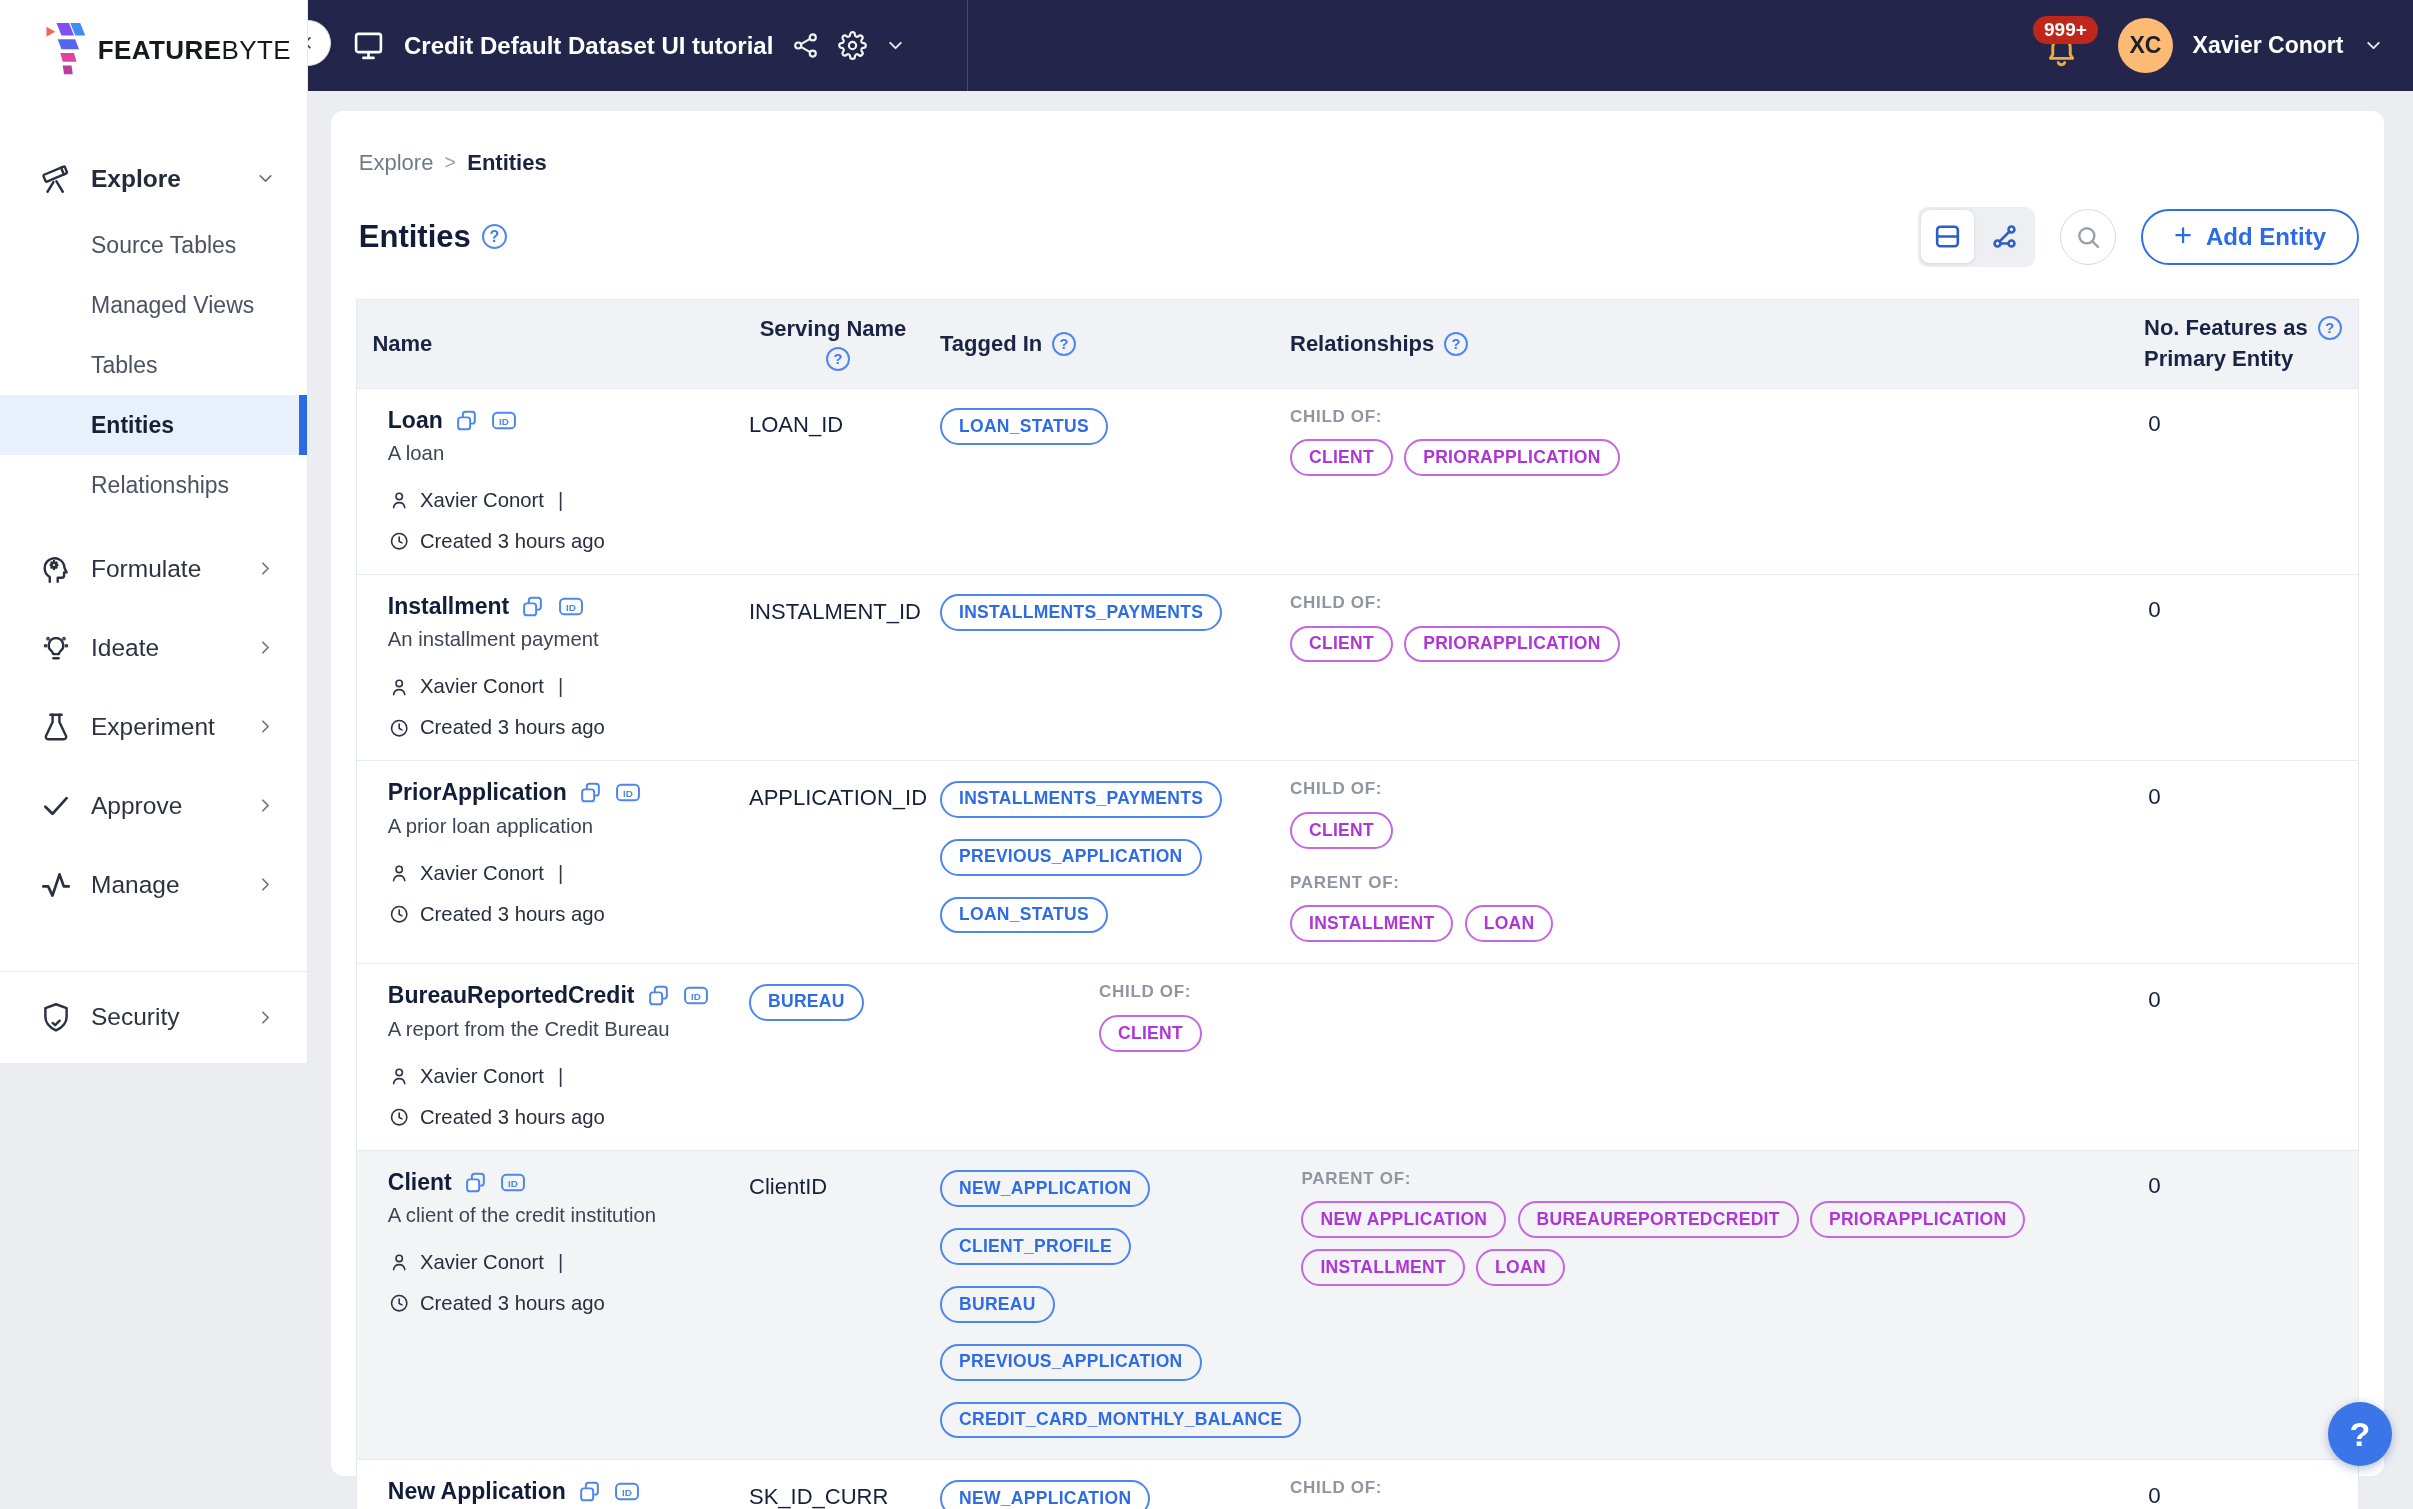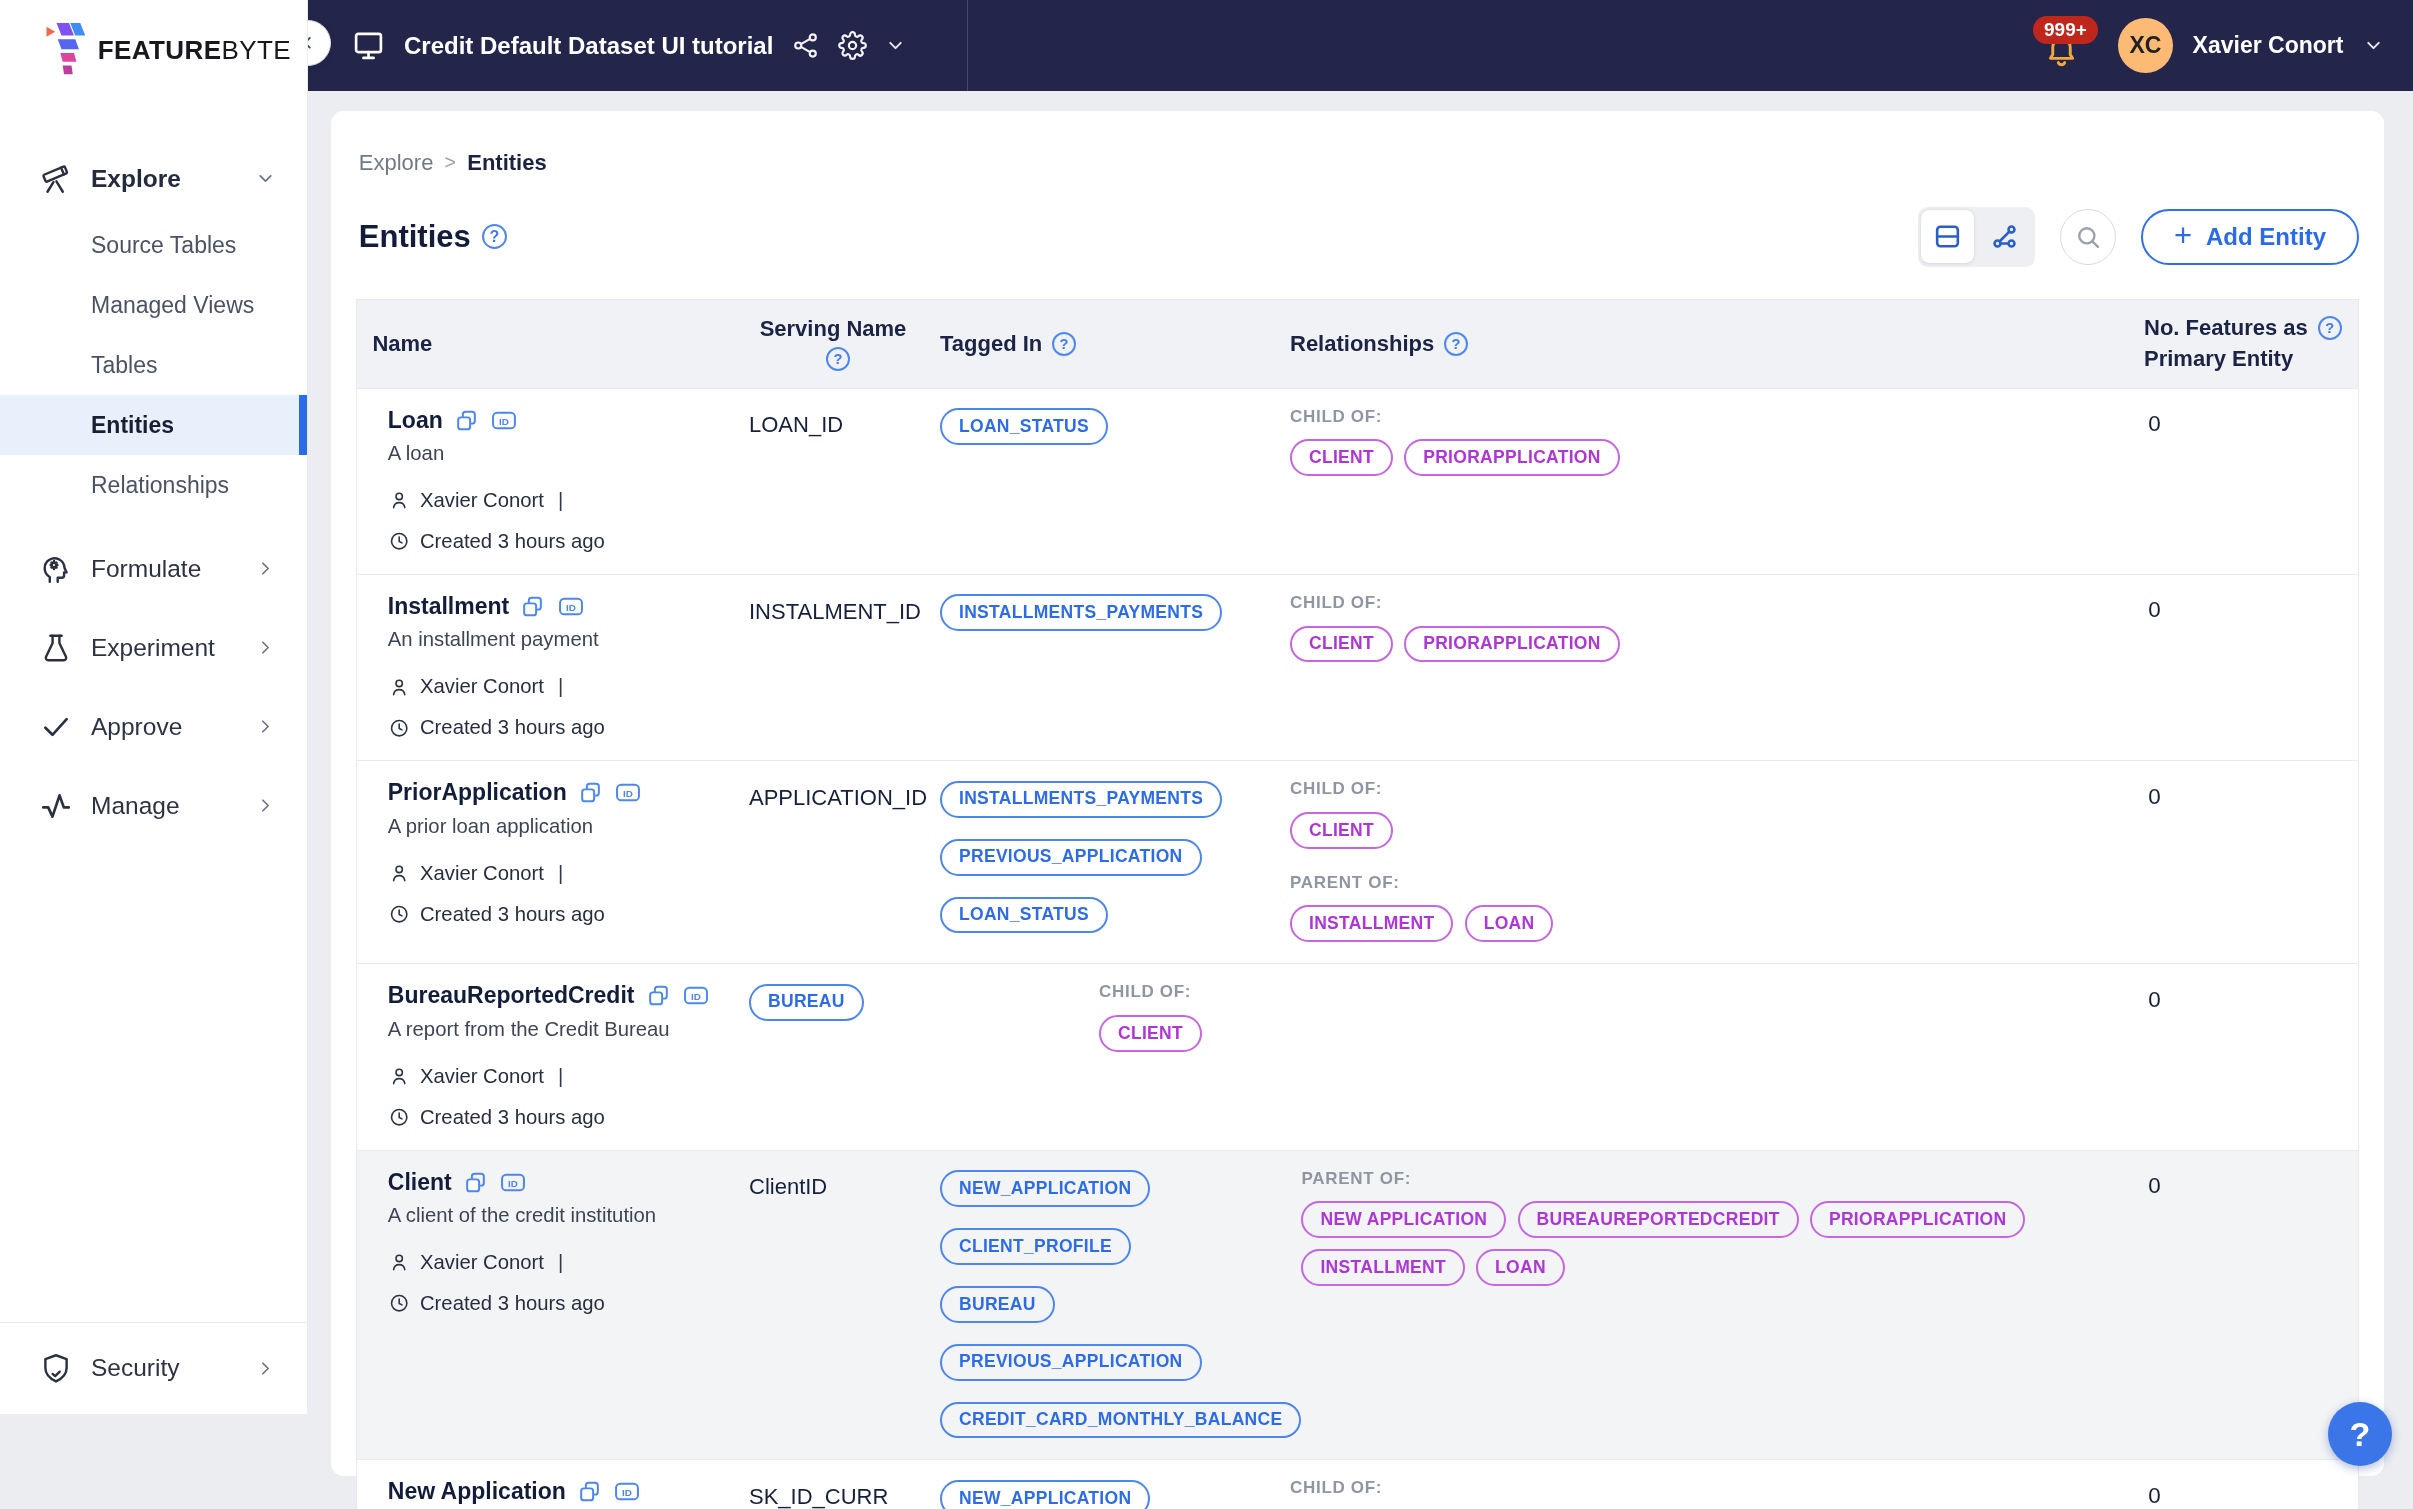--- a/index.html
+++ b/index.html
@@ -5,21 +5,21 @@
   * { box-sizing: border-box; margin: 0; padding: 0; }
   html,body { width:2413px; height:1509px; overflow:hidden; }
   body {
     font-family: "Liberation Sans", "DejaVu Sans", sans-serif;
     background:#ebedf1; color:#16203d; position:relative;
   }
   svg { display:block; }
 
   
   .sidebar {
-    position:absolute; left:0; top:0; width:308px; height:1414px;
+    position:absolute; left:0; top:0; width:308px; height:1063px;
     background:#ffffff; border-right:0.7px solid #e7eaee; z-index:5;
     display:flex; flex-direction:column;
   }
   .logo-row { display:flex; align-items:center; gap:9.8px; padding:18px 0 0 45px; height:83px; }
   .logo-mark { width:43px; height:55px; }
   .logo-text { font-size:26px; letter-spacing:0.4px; color:#17191f; white-space:nowrap; }
   .logo-text b { font-weight:800; }
   .logo-text span.lt2 { font-weight:400; }
 
   .menu { margin-top:59px; }
@@ -193,20 +193,34 @@
     </div>
 
     <div class="menu-group menu-main">
       <div class="menu-item">
         <svg class="mi-icon" viewBox="0 0 24 24" fill="none" stroke="currentColor" stroke-width="1.7" stroke-linecap="round" stroke-linejoin="round">
           <path d="M13.2 21v-2.8h2.9a1.6 1.6 0 0 0 1.6-1.6v-2.2h1.8l-1.5-3.2A7 7 0 1 0 7.6 17.6V21"></path>
           <circle cx="10.6" cy="9.2" r="1.7"></circle>
           <path d="M10.6 6.4v1M10.6 11v1M13 9.2h-1M9.2 9.2h-1M12.4 7.4l-.7.7M9.5 10.3l-.7.7M12.4 11l-.7-.7M9.5 8.1l-.7-.7"></path>
         </svg>
         <span class="mi-label">Formulate</span>
+        <svg class="mi-chev" viewBox="0 0 24 24" fill="none" stroke="currentColor" stroke-width="2" stroke-linecap="round" stroke-linejoin="round">
+            <polyline points="9 6 15 12 9 18"></polyline>
+          </svg>
+      </div>
+      <div class="menu-item">
+        <svg class="mi-icon" viewBox="0 0 24 24" fill="none" stroke="currentColor" stroke-width="1.7" stroke-linecap="round" stroke-linejoin="round">
+          <path d="M12 5a5.1 5.1 0 0 0-3.3 9c.8.7 1.2 1.4 1.3 2.3h4c.1-.9.5-1.6 1.3-2.3A5.1 5.1 0 0 0 12 5z"></path>
+          <path d="M10.2 19.2h3.6"></path>
+          <circle cx="4.6" cy="10.4" r="0.45" fill="currentColor"></circle>
+          <circle cx="19.4" cy="10.4" r="0.45" fill="currentColor"></circle>
+          <circle cx="6.4" cy="5.4" r="0.45" fill="currentColor"></circle>
+          <circle cx="17.6" cy="5.4" r="0.45" fill="currentColor"></circle>
+        </svg>
+        <span class="mi-label">Ideate</span>
         <svg class="mi-chev" viewBox="0 0 24 24" fill="none" stroke="currentColor" stroke-width="2" stroke-linecap="round" stroke-linejoin="round">
             <polyline points="9 6 15 12 9 18"></polyline>
           </svg>
       </div>
       <div class="menu-item">
         <svg class="mi-icon" viewBox="0 0 24 24" fill="none" stroke="currentColor" stroke-width="1.7" stroke-linecap="round" stroke-linejoin="round">
           <path d="M9.6 3.4v5L5 18.1a1.7 1.7 0 0 0 1.6 2.5h10.8a1.7 1.7 0 0 0 1.6-2.5L14.4 8.4v-5"></path>
           <path d="M8 3.4h8"></path>
         </svg>
         <span class="mi-label">Experiment</span>

